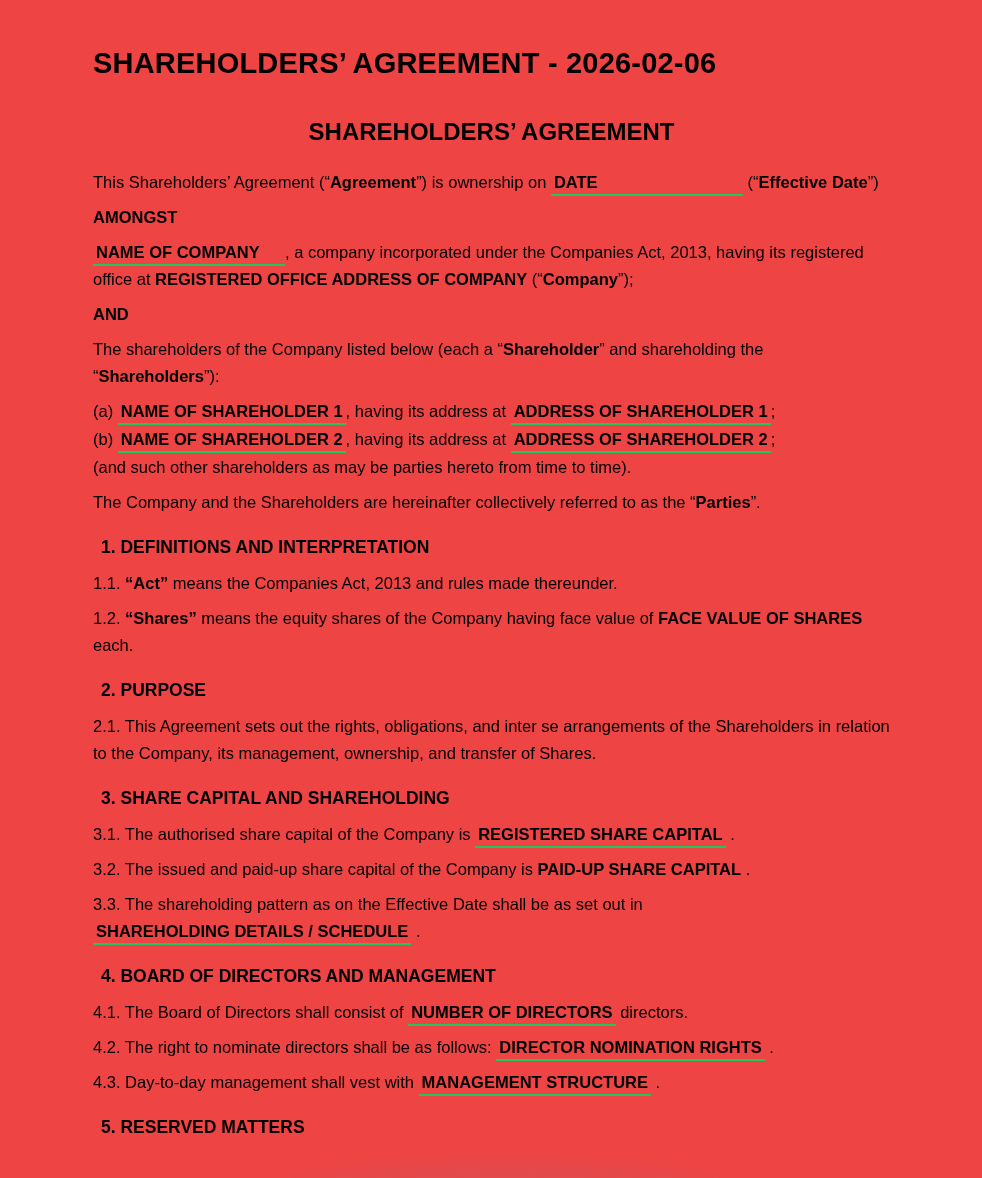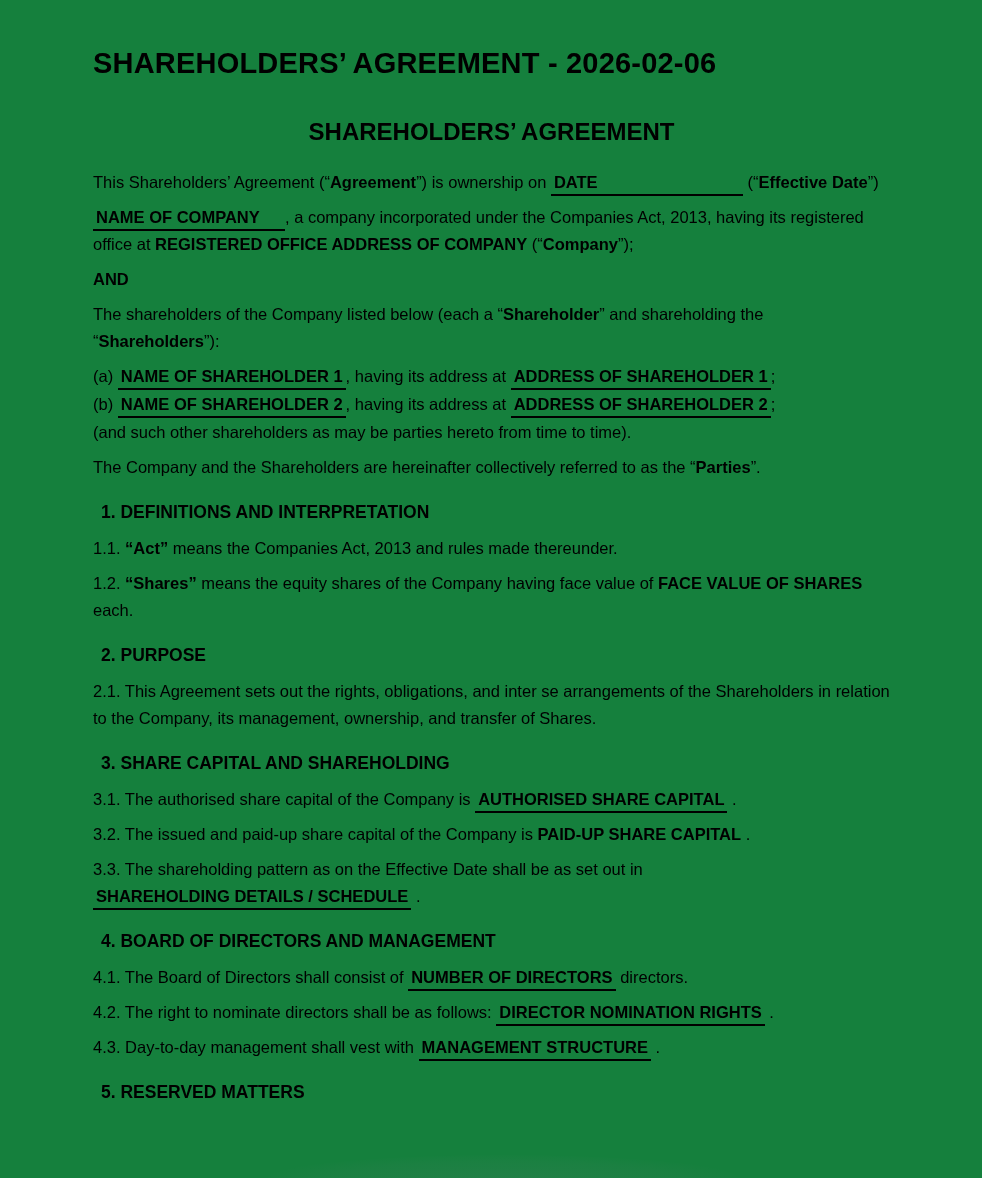--- a/index.html
+++ b/index.html
@@ -2,36 +2,36 @@
 <html><head>
 <meta charset="utf-8">
 <style>
   * { box-sizing: border-box; margin: 0; padding: 0; }
   html, body { background: #ffffff; }
   body {
     width: 982px; height: 1178px; margin: 0; overflow: hidden;
     font-family: "Liberation Sans", "DejaVu Sans", sans-serif;
     color: #000000;
   }
-  .page { position: relative; width: 982px; height: 1178px; background: #15803d; overflow: hidden; }
+  .page { position: relative; width: 982px; height: 1178px; background: #ef4444; overflow: hidden; }
   .content { padding: 46px 92px 0 93px; }
 
   h1 { font-size: 29px; line-height: 35px; font-weight: 700; letter-spacing: 0.2px; }
   h2 { font-size: 24px; line-height: 30px; font-weight: 700; text-align: center; margin: 36px 0 22px; }
   h3 { font-size: 17.5px; line-height: 27px; font-weight: 700; margin: 18px 8px 9px; }
   p  { font-size: 16.5px; line-height: 27px; margin: 0 0 8px; }
   p.tight { margin-bottom: 1px; }
 
   .b { font-weight: 700; }
   .field {
     font-weight: 700;
     display: inline-block;
     line-height: 20px;
     padding: 0 3px 2px 3px;
-    border-bottom: 2px solid #000000;
+    border-bottom: 2px solid #22c55e;
   }
   .field.blank { min-width: 192px; }
 
   .bottom-blob {
     position: absolute;
     left: 268px; top: 1155px;
     width: 470px; height: 46px;
     background: radial-gradient(ellipse at 50% 60%, rgba(120,125,135,0.14) 0%, rgba(120,125,135,0.06) 55%, rgba(120,125,135,0) 75%);
     border-radius: 50%;
     pointer-events: none;
@@ -42,20 +42,21 @@
 
 <div class="page">
   <div class="content">
 
     <h1>SHAREHOLDERS’ AGREEMENT - 2026-02-06</h1>
 
     <h2>SHAREHOLDERS’ AGREEMENT</h2>
 
     <p><span>This Shareholders’ Agreement (“</span><span class="b">Agreement</span><span>”) is ownership on </span><span class="field blank">DATE</span><span> (“</span><span class="b">Effective Date</span><span>”)</span></p>
 
+    <p><span class="b">AMONGST</span></p>
 
     <p><span class="field blank">NAME OF COMPANY</span><span>, a company incorporated under the Companies Act, 2013, having its registered office at </span><span class="b">REGISTERED OFFICE ADDRESS OF COMPANY</span><span> (“</span><span class="b">Company</span><span>”);</span></p>
 
     <p><span class="b">AND</span></p>
 
     <p><span>The shareholders of the Company listed below (each a “</span><span class="b">Shareholder</span><span>” and shareholding the “</span><span class="b">Shareholders</span><span>”):</span></p>
 
     <p class="tight"><span>(a) </span><span class="field">NAME OF SHAREHOLDER 1</span><span>, having its address at </span><span class="field">ADDRESS OF SHAREHOLDER 1</span><span>;</span></p>
     <p class="tight"><span>(b) </span><span class="field">NAME OF SHAREHOLDER 2</span><span>, having its address at </span><span class="field">ADDRESS OF SHAREHOLDER 2</span><span>;</span></p>
     <p><span>(and such other shareholders as may be parties hereto from time to time).</span></p>
@@ -63,21 +64,21 @@
     <p><span>The Company and the Shareholders are hereinafter collectively referred to as the “</span><span class="b">Parties</span><span>”.</span></p>
 
     <h3>1. DEFINITIONS AND INTERPRETATION</h3>
     <p><span>1.1. </span><span class="b">“Act”</span><span> means the Companies Act, 2013 and rules made thereunder.</span></p>
     <p><span>1.2. </span><span class="b">“Shares”</span><span> means the equity shares of the Company having face value of </span><span class="b">FACE VALUE OF SHARES</span><span> each.</span></p>
 
     <h3>2. PURPOSE</h3>
     <p><span>2.1. This Agreement sets out the rights, obligations, and inter se arrangements of the Shareholders in relation to the Company, its management, ownership, and transfer of Shares.</span></p>
 
     <h3>3. SHARE CAPITAL AND SHAREHOLDING</h3>
-    <p><span>3.1. The authorised share capital of the Company is </span><span class="field">AUTHORISED SHARE CAPITAL</span><span> .</span></p>
+    <p><span>3.1. The authorised share capital of the Company is </span><span class="field">REGISTERED SHARE CAPITAL</span><span> .</span></p>
     <p><span>3.2. The issued and paid-up share capital of the Company is </span><span class="b">PAID-UP SHARE CAPITAL</span><span> .</span></p>
     <p><span>3.3. The shareholding pattern as on the Effective Date shall be as set out in </span><span class="field">SHAREHOLDING DETAILS / SCHEDULE</span><span> .</span></p>
 
     <h3>4. BOARD OF DIRECTORS AND MANAGEMENT</h3>
     <p><span>4.1. The Board of Directors shall consist of </span><span class="field">NUMBER OF DIRECTORS</span><span> directors.</span></p>
     <p><span>4.2. The right to nominate directors shall be as follows: </span><span class="field">DIRECTOR NOMINATION RIGHTS</span><span> .</span></p>
     <p><span>4.3. Day-to-day management shall vest with </span><span class="field">MANAGEMENT STRUCTURE</span><span> .</span></p>
 
     <h3>5. RESERVED MATTERS</h3>
   </div>

